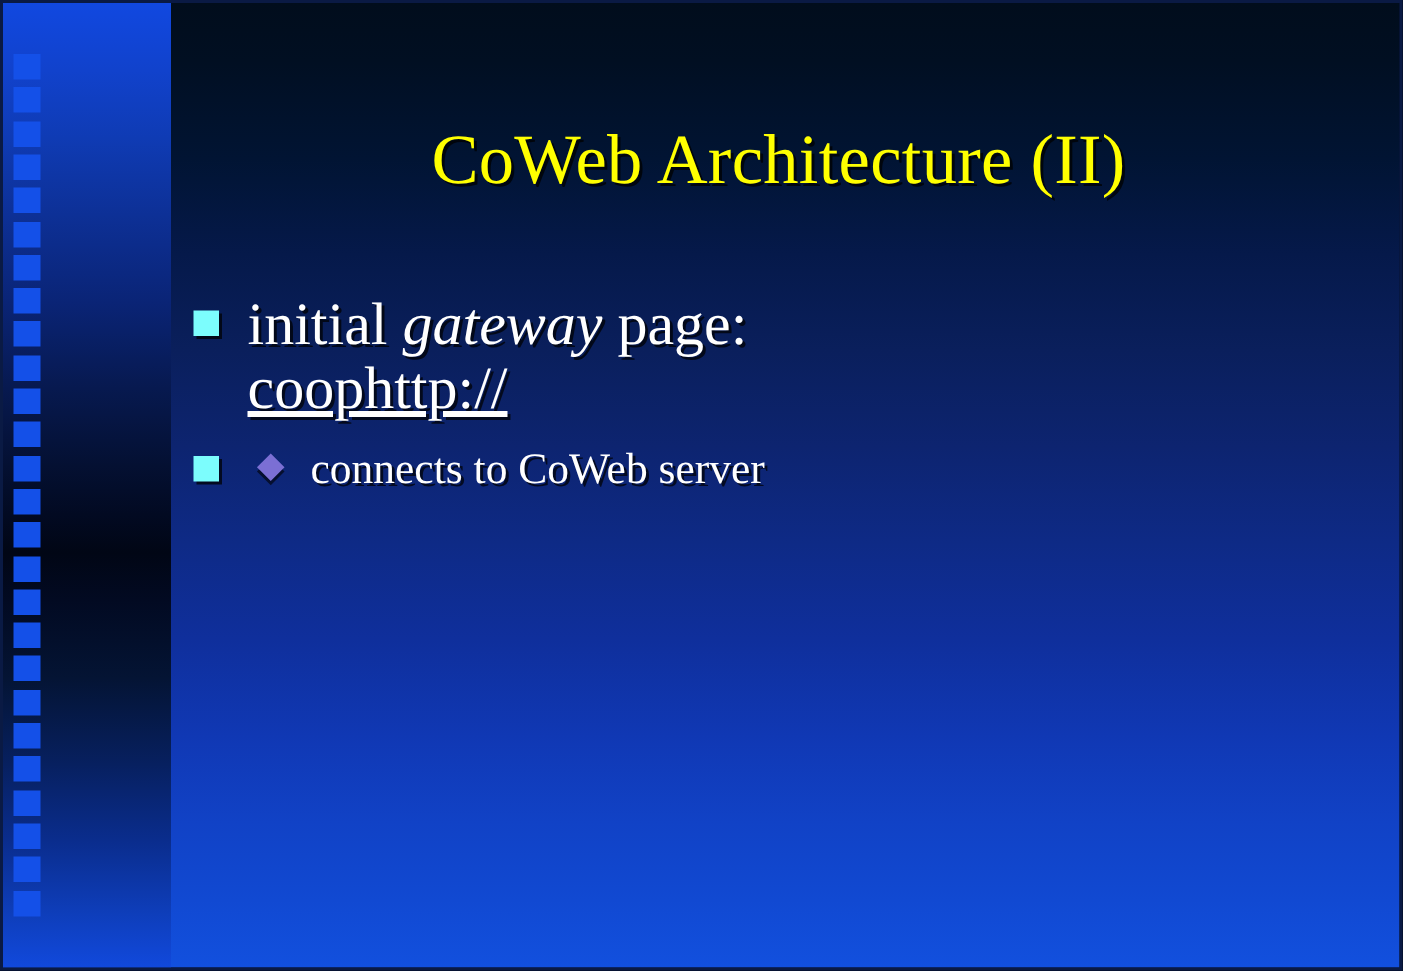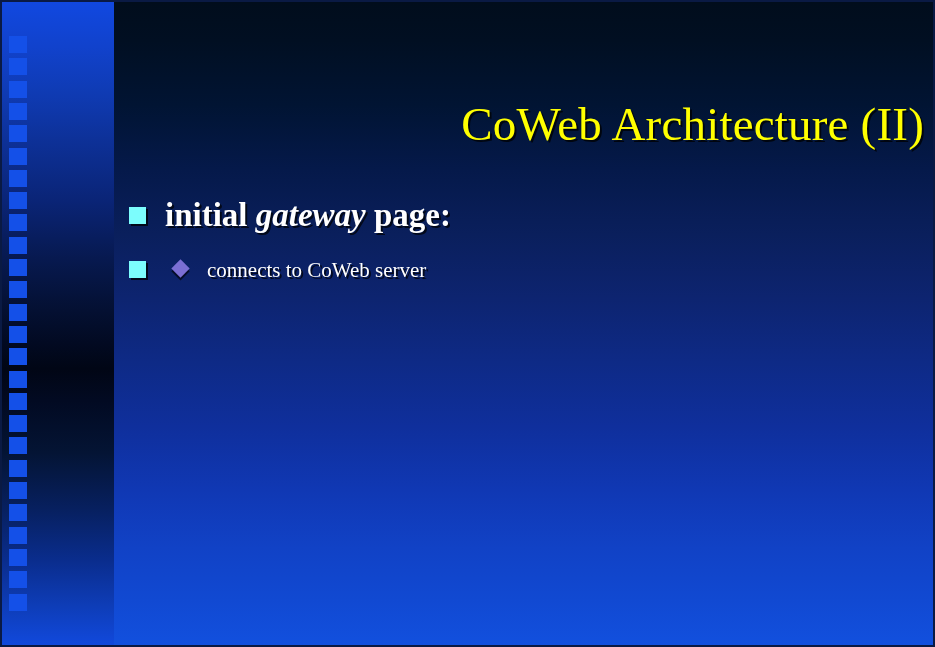--- a/index.html
+++ b/index.html
@@ -84,65 +84,63 @@
     height: 17px;
     background: #1450e8;
   }
 
   
   #title {
     position: absolute;
     left: 112px;
     top: 76px;
     width: 810px;
-    text-align: right;
+    text-align: center;
     font-size: 47px;
     line-height: 58px;
     color: #ffff00;
     letter-spacing: 0.2px;
     text-shadow: 2px 2px 0 rgba(0,0,0,0.75);
     white-space: nowrap;
-    margin-top: 17px;
   }
 
   
   #body {
     position: absolute;
     left: 122px;
     top: 192px;
     width: 790px;
   }
 
   .bullet {
     position: relative;
     color: #ffffff;
     text-shadow: 2px 2px 0 rgba(0,0,0,0.72);
   }
 
   
   .lvl1 {
-    font-size: 33px;
+    font-size: 40px;
     line-height: 43px;
     padding-left: 41px;
     margin-bottom: 2px;
-    font-weight: bold;
   }
   .lvl1 > .marker {
     position: absolute;
     left: 5px;
     top: 13px;
     width: 17px;
     height: 17px;
     background: #7cfdfd;
     box-shadow: 2px 2px 0 rgba(0,0,0,0.72);
   }
 
   
   .lvl2 {
-    font-size: 21px;
+    font-size: 29px;
     line-height: 40px;
     padding-left: 83px;
     margin-bottom: 1px;
   }
   .lvl2 > .marker-diamond {
     position: absolute;
     left: 50px;
     top: 12px;
     width: 13px;
     height: 13px;
@@ -197,20 +195,23 @@
 
   <div id="title">CoWeb Architecture (II)</div>
 
   <div id="body">
 
     <div class="bullet lvl1">
       <span class="marker"></span>
       <div>
         <span class="txt">initial </span><span class="txt ital">gateway</span><span class="txt"> page:</span>
       </div>
+      <div>
+        <span class="txt under">coophttp://</span>
+      </div>
     </div>
 
     <div class="spacer-b2"></div>
 
     <div class="bullet lvl1">
       <span class="marker"></span>
     </div>
 
     <div class="bullet lvl2">
       <span class="marker-diamond"></span>

